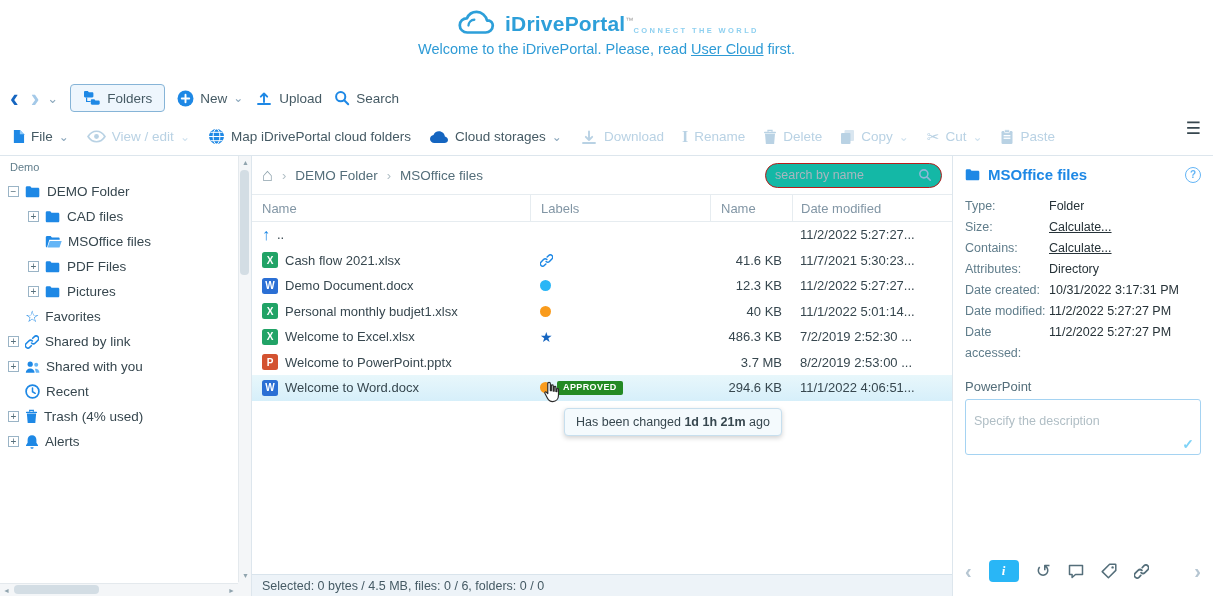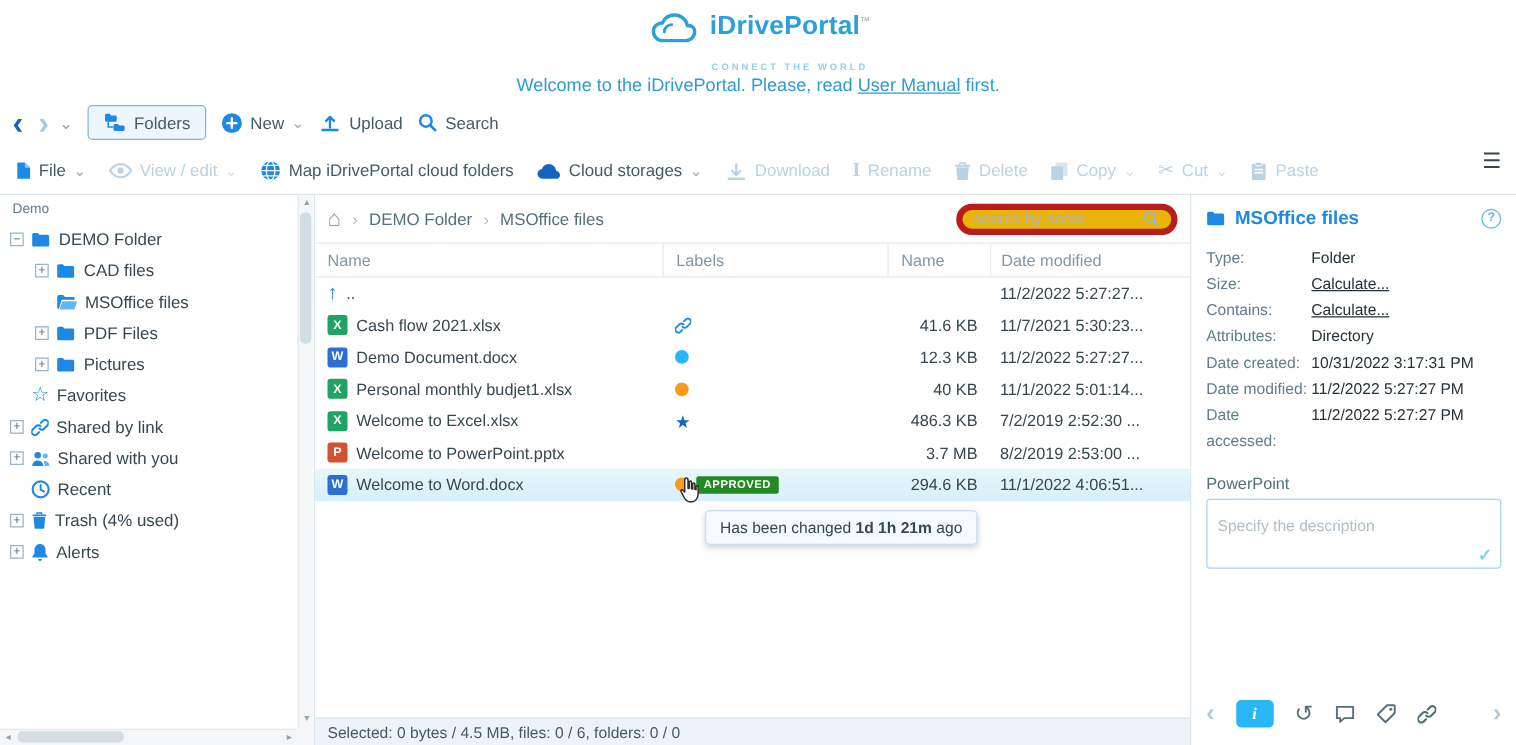--- a/index.html
+++ b/index.html
@@ -7,21 +7,21 @@
   body {
     font-family: "Liberation Sans", sans-serif;
     font-size: 13px; color:#37474f; background:#fff;
     overflow:hidden; display:flex; flex-direction:column;
   }
   svg { display:block; }
 
   
   .hdr { height:78px; text-align:center; flex:0 0 auto; }
   .logo-row { display:flex; justify-content:center; align-items:flex-start; gap:7px; padding-top:9px; }
-  .brand-col { display:flex; flex-direction:column; align-items:center; }
+  .brand-col { display:flex; flex-direction:row; align-items:flex-end; }
   .brand { font-size:21px; color:#2d9fd9; font-weight:bold; letter-spacing:.2px; line-height:1.1; }
   .tm { font-size:8px; color:#9e9e9e; vertical-align:super; font-weight:normal; }
   .tagline { font-size:7.5px; letter-spacing:2.4px; color:#8ed0f0; margin-top:17px; font-weight:bold; }
   .welcome { color:#2e9bd6; font-size:14.5px; margin-top:3px; }
   .welcome a { color:#2e9bd6; text-decoration:underline; cursor:pointer; }
 
   
   .tb1 { height:40px; display:flex; align-items:center; padding:0 10px; gap:12px; flex:0 0 auto; }
   .navch { font-size:26px; line-height:20px; font-weight:bold; cursor:pointer; }
   .nav-back { color:#1565c0; }
@@ -62,21 +62,21 @@
   .vsb .thumb { width:9px; margin:1px 1px; height:105px; background:#d3dde4; border-radius:4px; cursor:pointer; }
   .hsb .thumb { height:9px; margin:1px 1px; width:85px; background:#d3dde4; border-radius:4px; cursor:pointer; }
   .sb-corner { position:absolute; right:0; bottom:0; width:13px; height:14px; background:#f4f6f8; }
 
   
   .main { flex:1 1 auto; min-width:0; display:flex; flex-direction:column; border-right:1px solid #dde6ed; position:relative; }
   .crumbs { height:38px; display:flex; align-items:center; gap:9px; padding:0 10px; flex:0 0 auto; }
   .home { color:#90a4ae; font-size:18px; line-height:1; cursor:pointer; }
   .csep { color:#b0bec5; font-size:13px; }
   .crumb { color:#546e7a; font-size:13.5px; cursor:pointer; }
-  .searchbox { margin-left:auto; width:177px; height:25px; border:5px solid #b91c1c; border-radius:13px; display:flex; align-items:center; padding:0 9px; background:#eab308; }
+  .searchbox { margin-left:auto; width:177px; height:25px; border:1px solid #b91c1c; border-radius:13px; display:flex; align-items:center; padding:0 9px; background:#14b8a6; }
   .searchbox input { border:none; outline:none; flex:1; min-width:0; font-size:12.5px; color:#37474f; font-family:"Liberation Sans",sans-serif; background:transparent; }
   .searchbox input::placeholder { color:#a8b6bf; }
 
   .thead { height:28px; display:flex; align-items:center; border-top:1px solid #e6ecf0; border-bottom:1px solid #e6ecf0; color:#8296a5; font-size:13px; flex:0 0 auto; }
   .c-name { flex:0 0 278px; padding-left:10px; display:flex; align-items:center; gap:7px; min-width:0; }
   .c-labels { flex:0 0 180px; padding-left:10px; display:flex; align-items:center; gap:6px; }
   .c-size { flex:0 0 82px; text-align:right; padding-right:10px; }
   .c-date { flex:1 1 auto; padding-left:8px; white-space:nowrap; overflow:hidden; }
   .thead .c-labels, .thead .c-size, .thead .c-date { border-left:1px solid #e6ecf0; height:100%; display:flex; align-items:center; }
   .thead .c-size { justify-content:flex-start; text-align:left; padding-left:10px; }
@@ -135,21 +135,21 @@
         <path d="M31.5 10.2C30.6 5.5 26.5 2 21.6 2c-4.1 0-7.7 2.5-9.3 6.1C8.6 8 5.5 10.9 5.5 14.6c0 3.9 3.2 7 7.1 7h17.6c3.7 0 6.8-3 6.8-6.7 0-2.6-1.9-4.4-3.5-4.7z" fill="none" stroke="#2d9fd9" stroke-width="2.6" stroke-linecap="round" stroke-linejoin="round"></path>
         <path d="M13.8 15c0-3.1 2.5-5.6 5.6-5.6" stroke="#2d9fd9" stroke-width="2.2" fill="none" stroke-linecap="round"></path>
       </svg>
     </span>
     <span class="brand-col">
       <span class="brand"><span>iDrivePortal</span><span class="tm">™</span></span>
       <span class="tagline">CONNECT THE WORLD</span>
     </span>
   </div>
   <div class="welcome">
-    <span>Welcome to the iDrivePortal. Please, read </span><a>User Manual</a><span> first.</span>
+    <span>Welcome to the iDrivePortal. Please, read </span><a>User Cloud</a><span> first.</span>
   </div>
 </div>
 
 <div class="tb1">
   <span class="navch nav-back">‹</span>
   <span class="navch nav-fwd">›</span>
   <span class="nav-drop">⌄</span>
 
   <div class="tb-btn folders-btn">
     <span>

